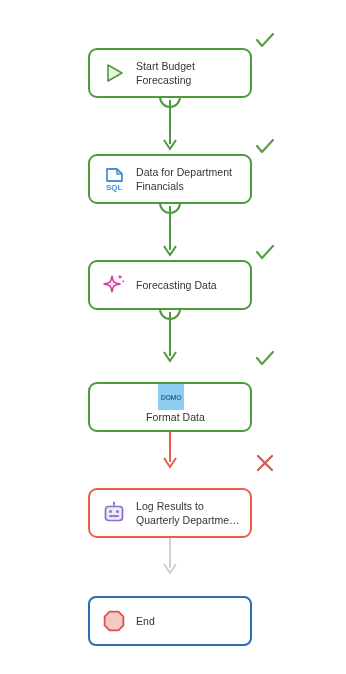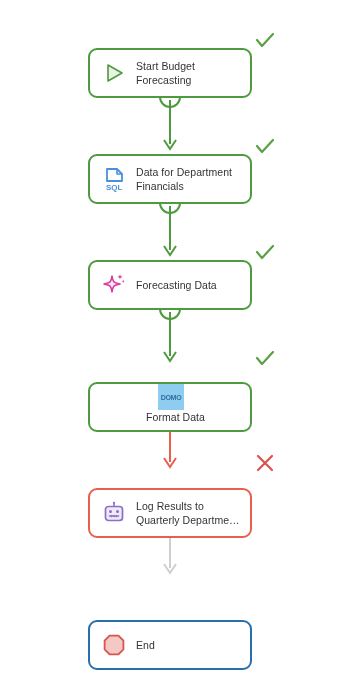--- a/index.html
+++ b/index.html
@@ -193,21 +193,21 @@
         <circle cx="9.5" cy="11.5" r="1.5" fill="#8b6fc9"></circle>
         <circle cx="16.5" cy="11.5" r="1.5" fill="#8b6fc9"></circle>
         <path d="M8.5,16 H17.5" stroke="#8b6fc9" stroke-width="1.6" stroke-linecap="round"></path>
         <path d="M10.5,15 V17.2 M13,15 V17.2 M15.5,15 V17.2" stroke="#8b6fc9" stroke-width="1.1"></path>
       </svg>
     </span>
     <span class="node-label">Log Results to
 Quarterly Departme…</span>
   </div>
 
-  <div class="node end" style="top:620px;">
+  <div class="node end" style="top:596px;border-radius:8px;">
     <span class="node-icon">
       <svg viewBox="0 0 26 26" width="26" height="26">
         <polygon points="8.6,3.6 17.4,3.6 22.4,8.6 22.4,17.4 17.4,22.4 8.6,22.4 3.6,17.4 3.6,8.6" fill="#f2c9c5" stroke="#d9534f" stroke-width="1.8" stroke-linejoin="round"></polygon>
       </svg>
     </span>
     <span class="node-label">End</span>
   </div>
 
 </div>
 

